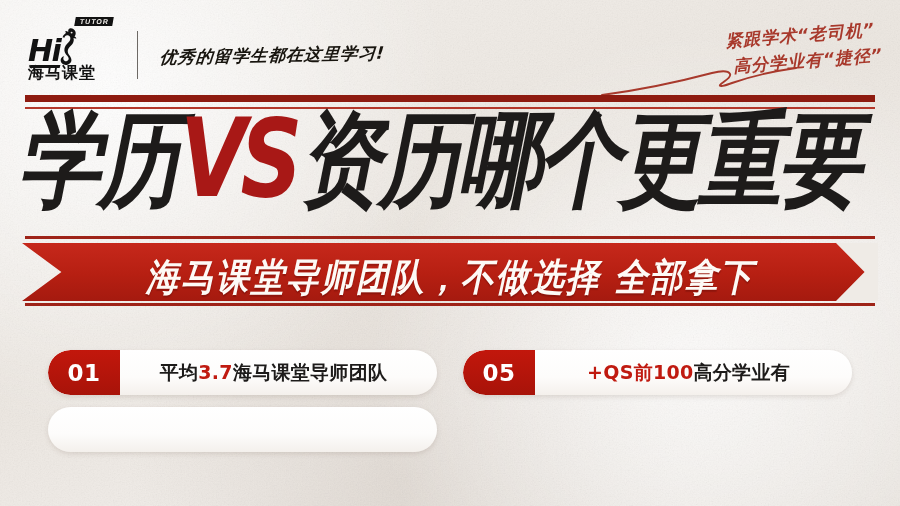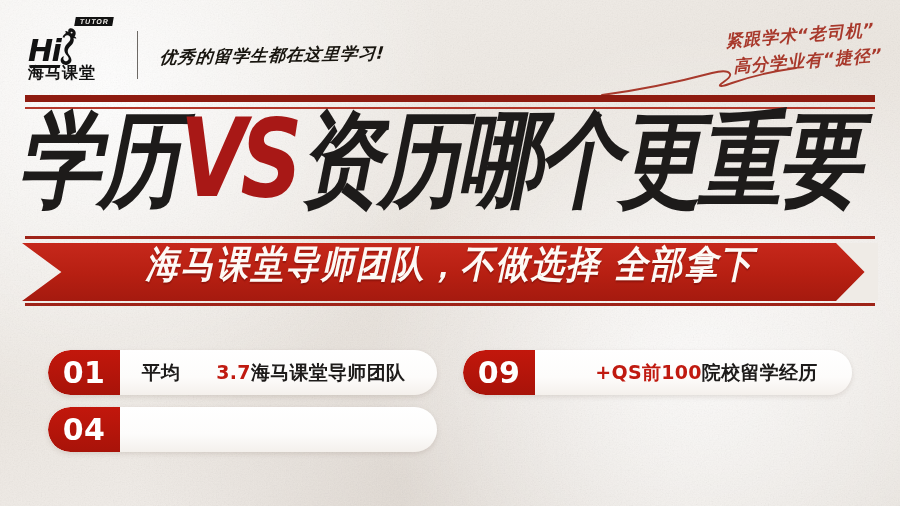--- a/index.html
+++ b/index.html
@@ -103,21 +103,21 @@
     font-size:86px; letter-spacing:-6px; padding:0 2px;
   }
 
   
   .ribbon-rule-top { position:absolute; left:25px; right:25px; top:236px; height:3px; background:#9e2318; }
   .ribbon-rule-bot { position:absolute; left:25px; right:25px; top:303px; height:3px; background:#9e2318; }
   .ribbon {
     position:absolute; left:22px; right:22px; top:243px; height:58px;
     background:linear-gradient(180deg,#c6281b 0%,#b61f12 55%,#a51a0f 100%);
     clip-path:polygon(0 0, 100% 0, 100% 100%, 0 100%, 4.6% 50%);
-    display:flex; align-items:flex-start; justify-content:center;
+    display:flex; align-items:flex-end; justify-content:center;
   }
   .ribbon::after {
     content:""; position:absolute; right:0; top:0; bottom:0; width:42px;
     background:#efebe6;
     clip-path:polygon(100% 0, 100% 100%, 0 100%, 68% 50%, 0 0);
   }
   .ribbon-text {
     font-family:"DejaVu Sans", sans-serif;
     font-weight:bold; font-style:italic;
     font-size:33px; color:#fdfaf6;
@@ -138,32 +138,32 @@
     border-radius:23px;
     display:flex; align-items:center;
     box-shadow:0 2px 5px rgba(120,100,90,.18);
     overflow:hidden;
   }
   .pill-badge {
     width:72px; height:45px; flex:none;
     background:linear-gradient(180deg,#c2170c 0%,#a81309 100%);
     border-radius:23px 0 0 23px;
     display:flex; align-items:center; justify-content:center;
-    color:#fff; font-size:30px; font-weight:bold;
+    color:#fff; font-size:23px; font-weight:bold;
     font-family:"DejaVu Sans", sans-serif;
     letter-spacing:.5px;
   }
   .pill-text {
     flex:1; text-align:center;
     font-family:"DejaVu Sans", sans-serif;
     font-size:19px; font-weight:bold; color:#1d1b1a;
     letter-spacing:.3px; padding-right:10px;
     white-space:nowrap;
   }
-  .pill-text .hl { color:#c01a10;padding-left:36px; }
+  .pill-text .hl { color:#c01a10; }
 </style>
 </head>
 <body>
 
 <div id="banner">
 
   <svg id="grain" width="900" height="506">
     <filter id="fgrain">
       <feTurbulence type="fractalNoise" baseFrequency="0.75" numOctaves="4" seed="7"></feTurbulence>
       <feColorMatrix type="saturate" values="0"></feColorMatrix>
@@ -220,23 +220,22 @@
   <div class="ribbon-rule-bot"></div>
 
   <div class="features">
 
     <div class="pill">
       <div class="pill-badge">01</div>
       <div class="pill-text"><span>平均</span><span class="hl">3.7</span><span>海马课堂导师团队</span></div>
     </div>
 
     <div class="pill">
-      <div class="pill-badge">09</div>
-      <div class="pill-text"><span></span><span class="hl">+QS前100</span><span>院校留学经历</span></div>
+      <div class="pill-badge">05</div>
+      <div class="pill-text"><span></span><span class="hl">+QS前100</span><span>高分学业有</span></div>
     </div>
 
 
     <div class="pill">
-      <div class="pill-badge">04</div>
     </div>
 
   </div>
 </div>
 
 </body></html>

